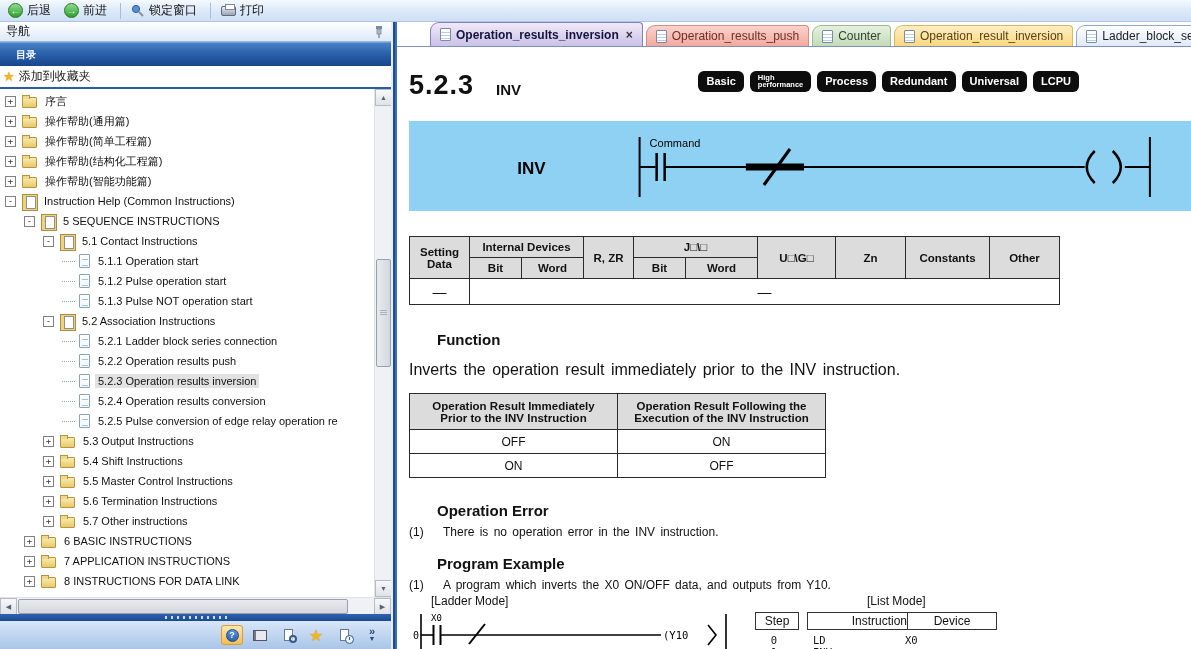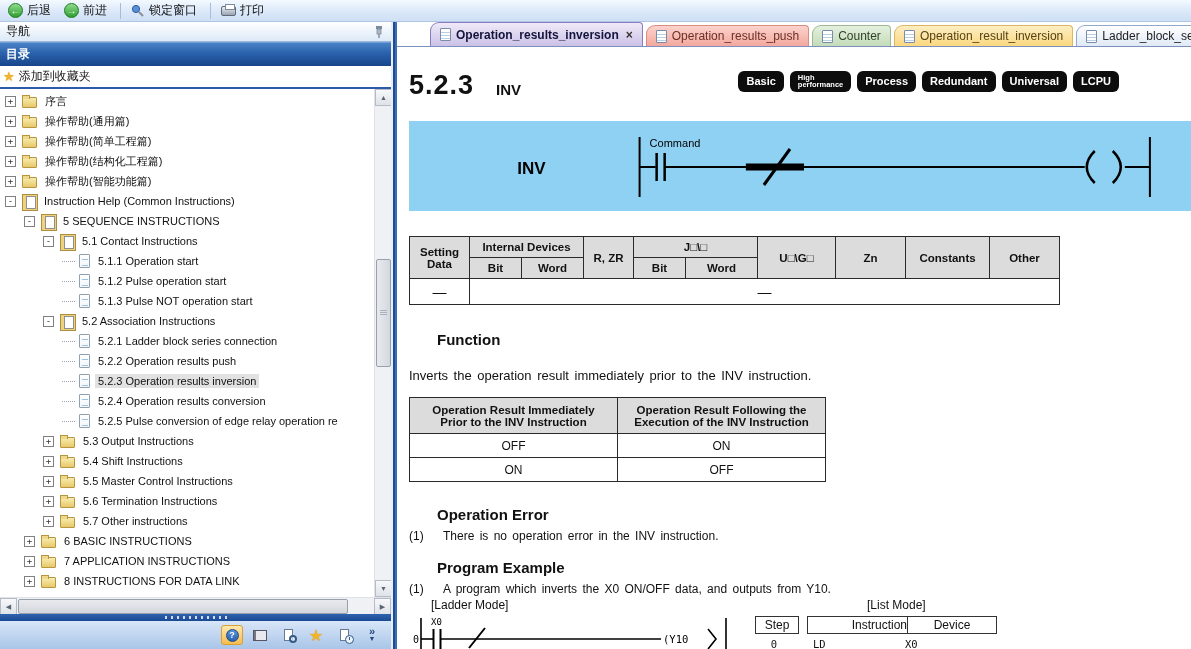--- a/index.html
+++ b/index.html
@@ -18,21 +18,21 @@
     background:linear-gradient(#8fdc8f,#2f9e2f); }
   .printer { width:15px; height:10px; background:linear-gradient(#ececf0,#9aa4b0); border:1px solid #5d6b7c; border-radius:2px; position:relative; }
   .printer::before { content:""; position:absolute; left:3px; top:-3px; width:8px; height:4px; background:#fff; border:1px solid #7d8b9c; }
 
   
   .sidebar { position:absolute; left:0; top:22px; width:391px; height:627px; display:flex; flex-direction:column; background:#fff; }
   .nav-header { height:20px; background:linear-gradient(#ffffff,#dce9f7); border-bottom:1px solid #9db8d8;
     display:flex; align-items:center; padding:0 6px; }
   .nav-header .grow { flex:1; }
   .contents-bar { height:24px; background:linear-gradient(#4a82c6,#2a62ab 45%,#17458c); color:#fff; font-weight:bold;
-    font-size:12px; display:flex; align-items:center; padding-left:6px; border-top:1px solid #6f9fd8; }
+    font-size:10px; display:flex; align-items:center; padding-left:16px; border-top:1px solid #6f9fd8; }
   .fav-bar { height:23px; background:#fff; border-bottom:2px solid #2a5ca8; display:flex; align-items:center; padding-left:3px; gap:4px; }
   .star-sm { color:#f3b428; font-size:13px; text-shadow:0 0 1px #c8891b; }
 
   .tree-wrap { flex:1; position:relative; overflow:hidden; background:#fff; }
   .tree { position:absolute; left:0; top:2px; right:17px; bottom:0; overflow:hidden; }
   .trow { height:20px; display:flex; align-items:center; white-space:nowrap; overflow:hidden; cursor:default; }
   .trow.sel .tlabel { background:#e2e2e2; }
   .d0 { padding-left:5px; } .d1 { padding-left:24px; } .d2 { padding-left:43px; } .d3 { padding-left:62px; }
   .texp { flex:none; width:11px; height:11px; border:1px solid #808080; background:#fff; font:9px/9px "DejaVu Sans Mono",monospace;
     text-align:center; color:#333; margin-right:4px; }
@@ -97,37 +97,37 @@
   .tab.t-yellow{ background:linear-gradient(#fdeec3,#fbd87f); border-color:#d9b765; color:#54431a; }
   .docicon { width:11px; height:13px; border:1px solid #7a8aa8; border-radius:1px; flex:none;
     background:linear-gradient(#fff 0 3px,#b9cfe6 3px 4px,#fff 4px 6px,#b9cfe6 6px 7px,#fff 7px 9px,#b9cfe6 9px 10px,#fff 10px); }
   .tclose { font-size:12px; font-weight:bold; color:#333; margin-left:2px; cursor:default; }
 
   .content { flex:1; background:#fff; padding-left:12px; overflow:hidden; }
 
   .heading-row { margin-top:14px; display:flex; align-items:flex-end; height:40px; }
   .sec-num { font-size:27px; font-weight:bold; letter-spacing:1px; }
   .sec-name { font-size:15px; font-weight:bold; margin-left:22px; margin-bottom:3px; }
-  .badges { margin-left:auto; margin-right:72px; align-self:center; display:flex; gap:6px; align-items:flex-start; }
+  .badges { margin-left:auto; margin-right:112px; align-self:center; display:flex; gap:6px; align-items:flex-start; }
   .badge { background:#0d0d0d; color:#fff; border-radius:6px; height:21px; padding:0 8px; font-size:11px; font-weight:bold;
     display:flex; align-items:center; justify-content:center; }
   .badge .two { font-size:7.5px; line-height:7.5px; text-align:left; }
 
   .blue-box { margin-top:20px; width:calc(100% - 0px); height:90px; background:#8ed1f2; }
 
   table { border-collapse:collapse; }
   .stable { margin-top:25px;padding-left:19px; }
   .stable th { background:#dcdcdc; border:1px solid #2a2a2a; font-size:11.5px; font-weight:bold; padding:2px 3px; height:21px; }
   .stable td { border:1px solid #2a2a2a; text-align:center; font-size:14px; height:26px; }
   .w-set{width:60px;} .w-bit{width:52px;} .w-word{width:62px;} .w-rzr{width:50px;} .w-bit2{width:52px;} .w-word2{width:72px;}
   .w-ug{width:78px;} .w-zn{width:70px;} .w-const{width:84px;} .w-oth{width:70px;}
 
   .h3 { font-size:15px; font-weight:bold; margin-left:28px; }
   .mt-func { margin-top:26px; } .mt-err { margin-top:24px; } .mt-prog { margin-top:16px; }
-  .ptext { font-size:13px; margin-top:20px; word-spacing:2px; }
+  .ptext { font-size:16px; margin-top:13px; word-spacing:2px; }
   .ftable { margin-top:14px; }
   .ftable th { background:#dcdcdc; border:1px solid #2a2a2a; font-size:11.5px; font-weight:bold; padding:3px 14px; height:36px; width:208px; }
   .ftable td { border:1px solid #2a2a2a; text-align:center; font-size:12px; height:24px; }
   .numline { display:flex; margin-top:6px; font-size:12px; word-spacing:2px; }
   .numline .num { width:34px; flex:none; }
   .mode-row { position:relative; margin-top:2px; height:16px; font-size:12px; }
   .lmode { margin-left:22px; } 
   .rmode { position:absolute; left:458px; top:0; }
   .example-row { display:flex; margin-top:2px; align-items:flex-start; }
 

